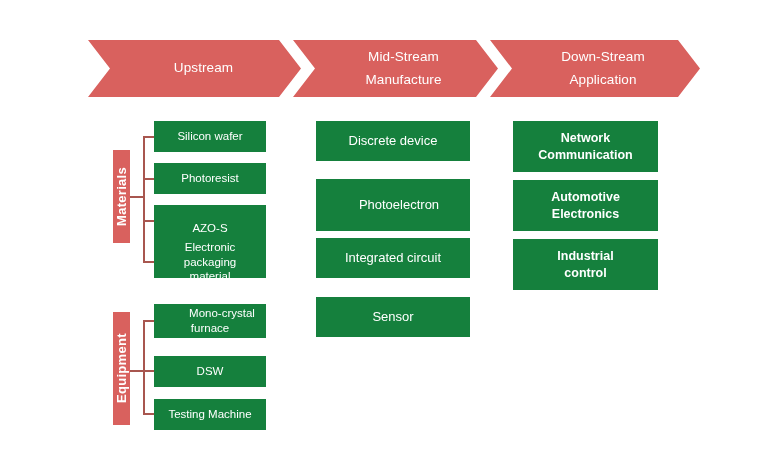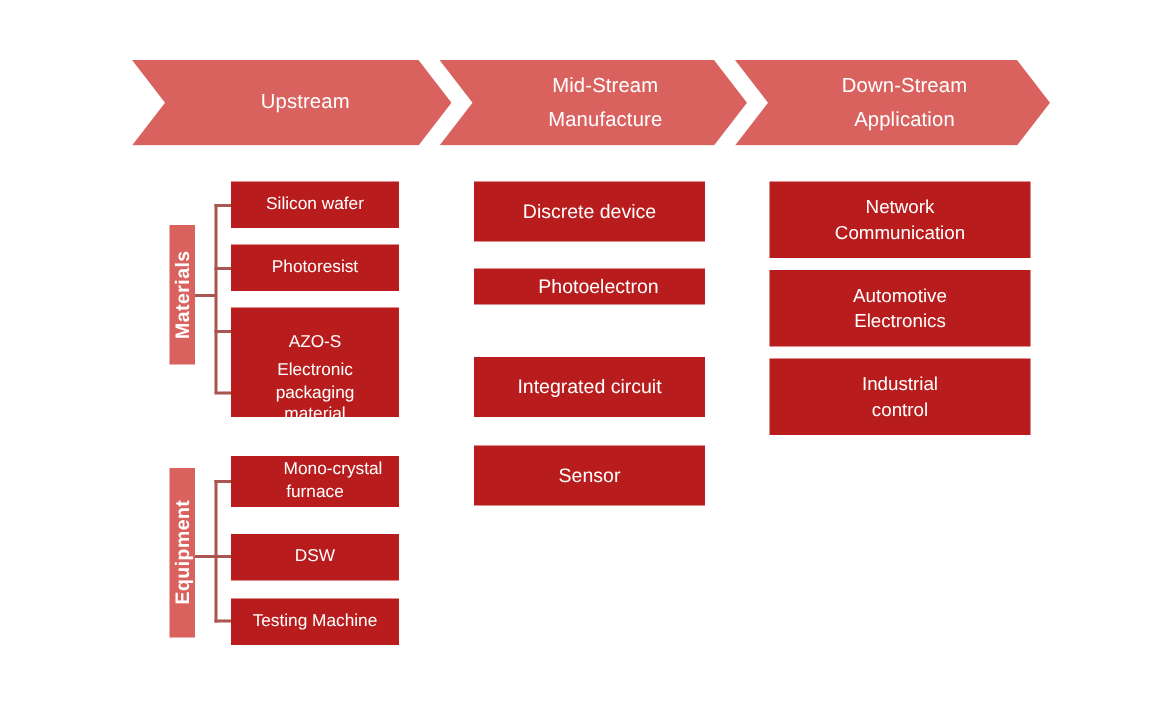--- a/index.html
+++ b/index.html
@@ -49,21 +49,21 @@
     left: 490px; top: 40px; width: 210px; height: 57px;
     -webkit-clip-path: polygon(0 0, calc(100% - 22px) 0, 100% 50%, calc(100% - 22px) 100%, 0 100%, 22px 50%);
     clip-path: polygon(0 0, calc(100% - 22px) 0, 100% 50%, calc(100% - 22px) 100%, 0 100%, 22px 50%);
     padding-left: 16px;
   }
   .chev-label { display: block; }
 
   
   .node {
     position: absolute;
-    background: #b91c1c;
+    background: #15803d;
     color: #ffffff;
     display: flex;
     align-items: center;
     justify-content: center;
     text-align: center;
     line-height: 1.3;
     box-sizing: border-box;
     padding: 2px 4px;
   }
 
@@ -104,28 +104,28 @@
   }
   .conn-v { width: 2px; }
   .conn-h { height: 2px; }
 
   
   .node-mid {
     font-size: 13px;
     left: 316px; width: 154px;
   }
   .m-discrete   { top: 121px; height: 40px; }
-  .m-photoelec  { top: 179px; height: 24px; padding-left: 16px; }
+  .m-photoelec  { top: 179px; height: 52px; padding-left: 16px; }
   .m-integrated { top: 238px; height: 40px; }
   .m-sensor     { top: 297px; height: 40px; }
 
   
   .node-right {
     font-size: 12.5px;
-    left: 513px; width: 174px;
+    left: 513px; width: 145px; font-weight: bold;
   }
   .r-network    { top: 121px; height: 51px; }
   .r-automotive { top: 180px; height: 51px; }
   .r-industrial { top: 239px; height: 51px; justify-content: center; }
 </style>
 </head>
 <body>
 
 <div id="canvas">
 

